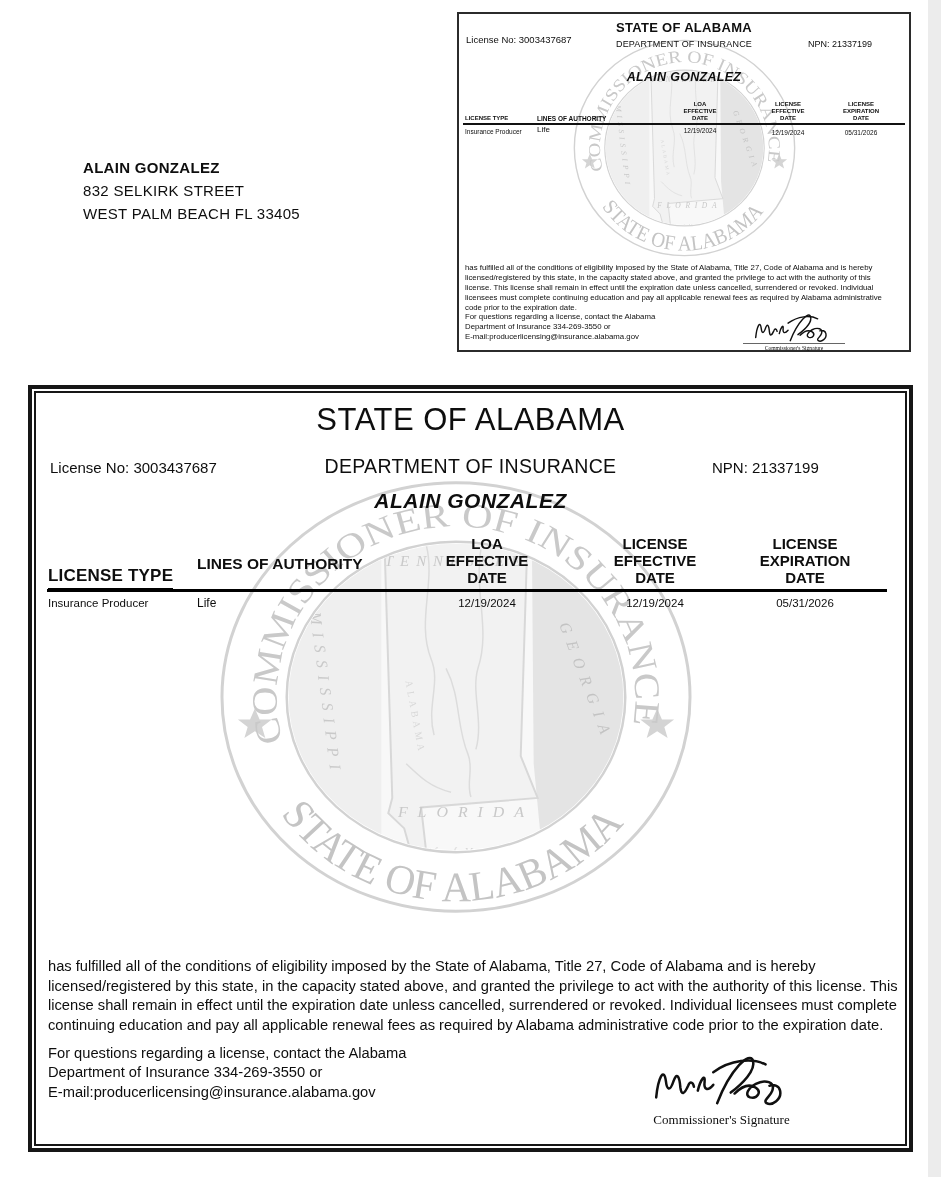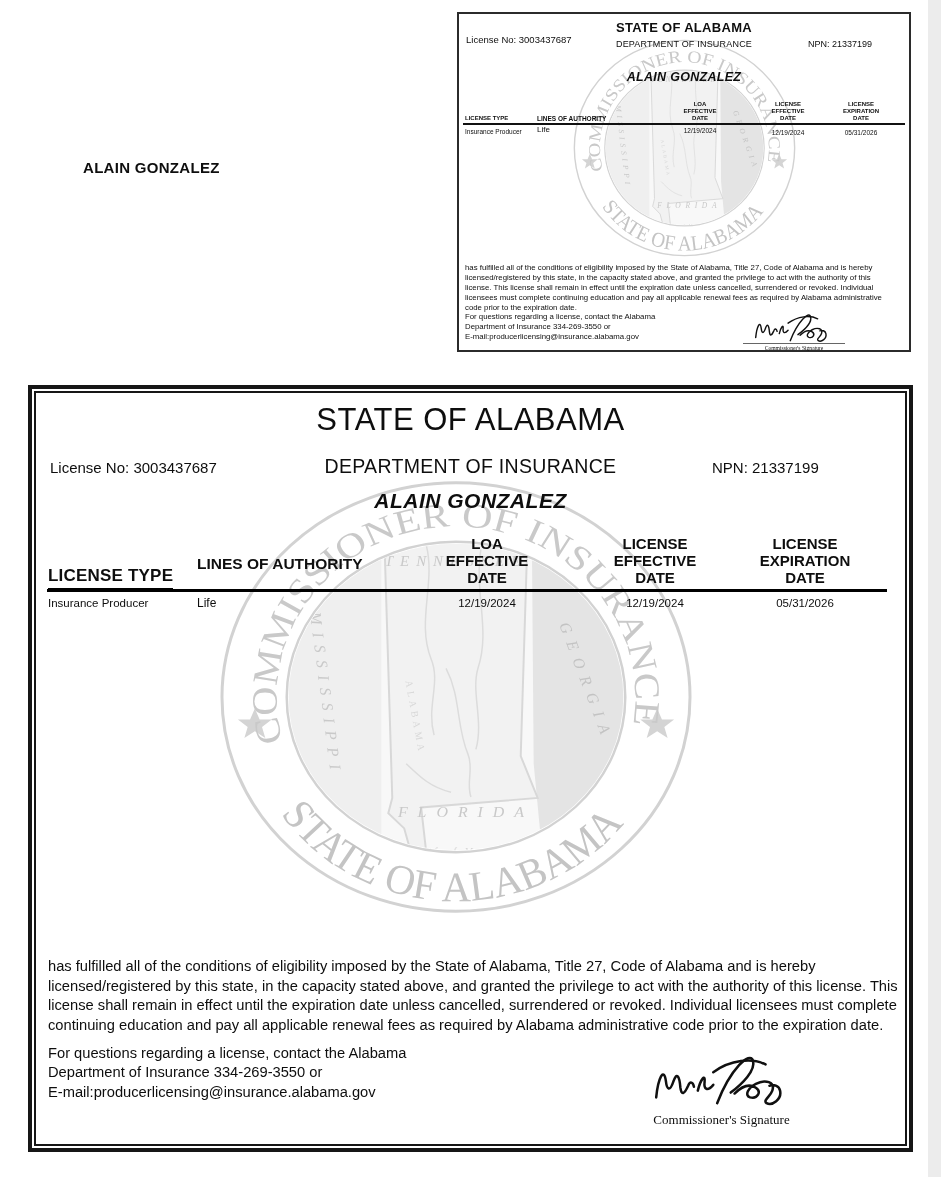--- a/index.html
+++ b/index.html
@@ -67,20 +67,22 @@
   .seal-slot { pointer-events:none;text-align:right; }
 </style>
 </head>
 <body>
 
 <div class="page">
   <div class="edge-strip"></div>
 
   <div class="addr">
     <div class="nm">ALAIN GONZALEZ</div>
+    <div>832 SELKIRK STREET</div>
+    <div>WEST PALM BEACH FL 33405</div>
   </div>
 
   <section class="cert-s">
     <div class="abs cs-seal seal-slot">
   <svg viewBox="0 0 480 460" preserveAspectRatio="none">
     <defs>
       <path id="arcTop-0" d="M 66,277 A 180,180 0 1 1 414,277" fill="none"></path>
       <path id="arcBottom-0" d="M 64,353 A 215,215 0 0 0 416,353" fill="none"></path>
       <clipPath id="sealClip-0">
               <ellipse cx="240" cy="230" rx="168" ry="161"></ellipse>

